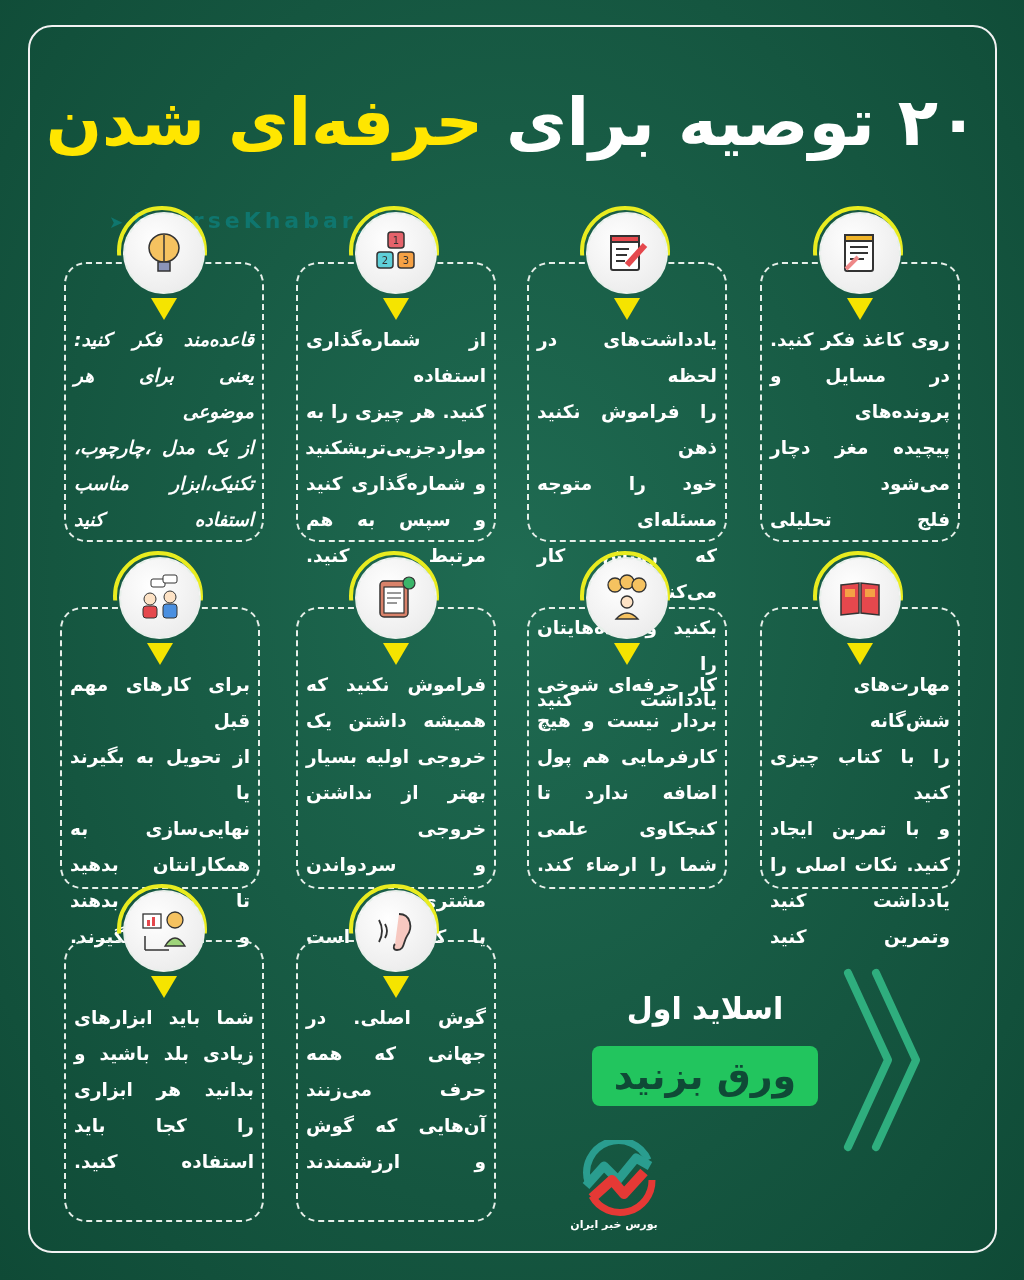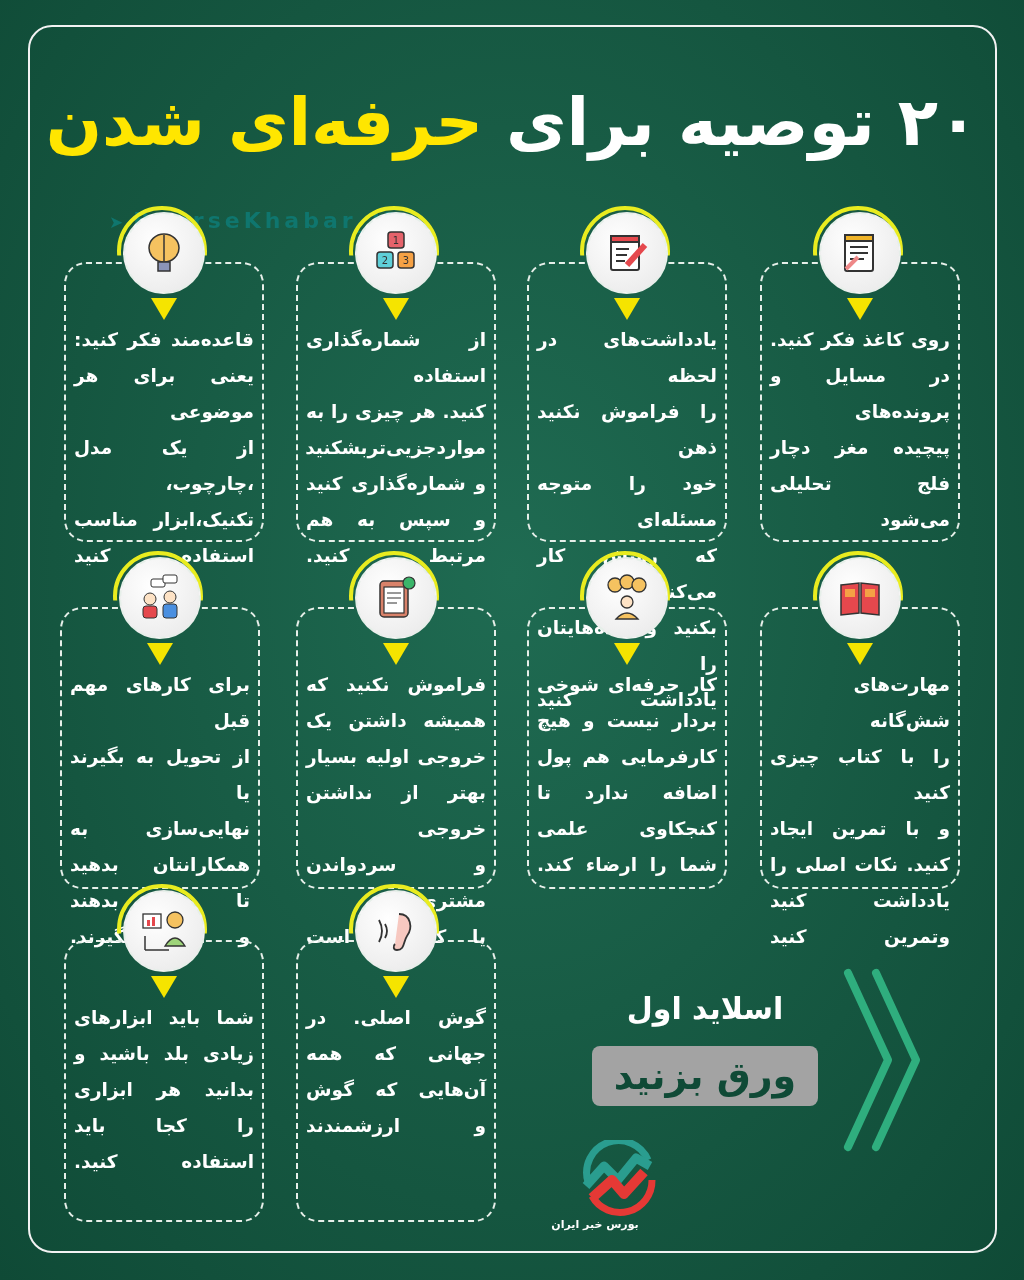--- a/index.html
+++ b/index.html
@@ -53,27 +53,27 @@
     position:absolute; left:8px; right:8px; top:58px;
     direction:rtl; text-align:justify; text-align-last:justify;
     color:#ffffff; font-weight:bold; font-size:18.5px; line-height:36px;
   }
   .card-text span { display:block; }
   .cta {
     position:absolute; left:580px; top:980px; width:250px; direction:rtl; text-align:center;
   }
   .cta-line1 { color:#ffffff; font-weight:bold; font-size:30px; line-height:58px; }
   .cta-line2 {
-    display:inline-block; margin-top:8px; background:#a3a3a3; color:#0f4a36;
+    display:inline-block; margin-top:8px; background:#22c55e; color:#0f4a36;
     font-weight:bold; font-size:38px; line-height:60px; border-radius:8px; padding:0 22px;
   }
   .chev { position:absolute; left:838px; top:965px; }
   .logo { position:absolute; left:578px; top:1140px; }
   .logo-text {
-    position:absolute; left:549px; top:1218px; width:92px; text-align:center;
+    position:absolute; left:568px; top:1218px; width:92px; text-align:center;
     direction:rtl; color:#ffffff; font-weight:bold; font-size:11px;
   }
 </style>
 </head>
 <body>
 
 <div class="frame"></div>
 
 <div class="title">
   <span class="white">۲۰ توصیه برای</span>
@@ -96,22 +96,22 @@
           <line x1="14" y1="30" x2="28" y2="30" stroke="#333" stroke-width="2"></line>
           <line x1="10" y1="40" x2="22" y2="28" stroke="#e88" stroke-width="4"></line>
         </svg>
     </div>
   </div>
   <div class="pointer"></div>
   <div class="card-text">
     <span>روی کاغذ فکر کنید.</span>
       <span>در مسایل و پرونده‌های</span>
       <span>پیچیده مغز دچار</span>
+      <span>می‌شود</span>
       <span>فلج تحلیلی</span>
-      <span>می‌شود</span>
   </div>
 </div>
 
 <div class="card" style="left:527px; top:262px; height:280px;">
   <div class="icon-wrap">
       <div class="icon-arc"></div>
     <div class="icon-circle">
       <svg width="48" height="48" viewBox="0 0 48 48">
           <rect x="8" y="9" width="28" height="32" rx="2" fill="#fff" stroke="#333" stroke-width="2"></rect>
           <rect x="8" y="7" width="28" height="6" fill="#e5484d" stroke="#333" stroke-width="2"></rect>
@@ -151,21 +151,21 @@
   <div class="card-text">
     <span>از شماره‌گذاری استفاده</span>
       <span>کنید. هر چیزی را به</span>
       <span>مواردجزیی‌تربشکنید</span>
       <span>و شماره‌گذاری کنید</span>
       <span>و سپس به هم</span>
       <span>مرتبط کنید.</span>
   </div>
 </div>
 
-<div class="card" style="left:64px; top:262px; height:280px;">
+<div class="card" style="left:64px; top:262px; height:280px;font-style:italic;">
   <div class="icon-wrap">
       <div class="icon-arc"></div>
     <div class="icon-circle">
       <svg width="50" height="50" viewBox="0 0 50 50">
           <ellipse cx="25" cy="20" rx="15" ry="14" fill="#f5c260" stroke="#333" stroke-width="1.5"></ellipse>
           <line x1="25" y1="7" x2="25" y2="33" stroke="#333" stroke-width="1.5"></line>
           <rect x="19" y="34" width="12" height="9" fill="#8b94b8" stroke="#333" stroke-width="1.5"></rect>
         </svg>
     </div>
   </div>
@@ -284,20 +284,21 @@
           <path d="M28 8 C40 8 42 22 36 30 C32 36 34 44 26 44 C22 44 22 40 24 38" fill="#f7c8c0" stroke="#333" stroke-width="1.8"></path>
           <path d="M14 18 Q18 25 14 32" fill="none" stroke="#333" stroke-width="1.8"></path>
           <path d="M8 14 Q14 25 8 36" fill="none" stroke="#333" stroke-width="1.8"></path>
         </svg>
     </div>
   </div>
   <div class="pointer"></div>
   <div class="card-text">
     <span>گوش اصلی. در</span>
       <span>جهانی که همه</span>
+      <span>حرف می‌زنند</span>
       <span>آن‌هایی که گوش</span>
       <span>و ارزشمندند</span>
   </div>
 </div>
 
 <div class="card" style="left:64px; top:940px; height:282px;">
   <div class="icon-wrap">
       <div class="icon-arc"></div>
     <div class="icon-circle">
       <svg width="50" height="50" viewBox="0 0 50 50">

